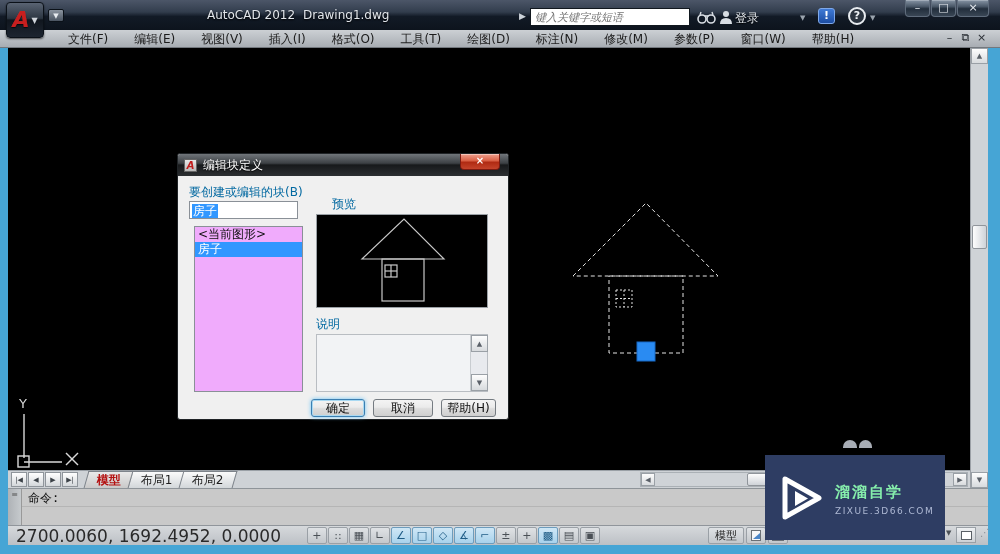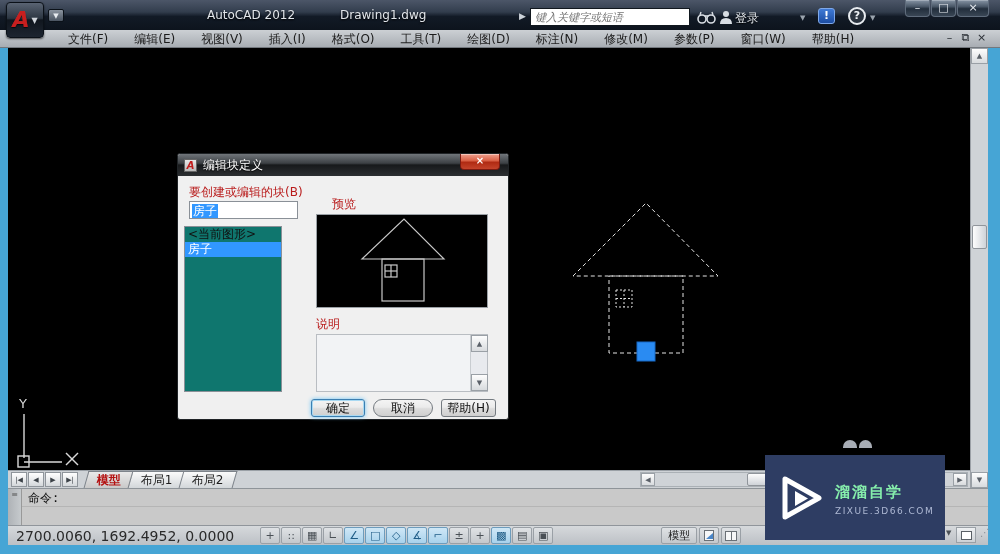--- a/index.html
+++ b/index.html
@@ -73,21 +73,21 @@
     border-right:1px solid #999; color:#555; font-size:8px; line-height:8px; padding-top:2px; text-align:center; }
   .cmd-line1 { left:14px; top:0; width:966px; height:18px; background:#c9c9c9; border-bottom:1px solid #b5b5b5;
     color:#111; line-height:18px; padding-left:6px; font-family:"DejaVu Sans Mono","Liberation Mono",monospace; font-size:12px; }
   .cmd-line2 { left:14px; top:18px; width:966px; height:19px; background:#d9d9d9;
     color:#111; line-height:19px; padding-left:6px; font-family:"DejaVu Sans Mono","Liberation Mono",monospace; font-size:12px; }
 
   
   .statusbar { left:8px; top:525px; width:980px; height:20px;
     background:linear-gradient(#d6d9dc,#bcc0c5); border-top:1px solid #90959b;
     display:flex; align-items:center; }
-  .coords { font-size:14px; color:#2a2a2a; padding:0 26px 0 8px; white-space:nowrap; }
+  .coords { font-size:17px; color:#2a2a2a; padding:0 26px 0 8px; white-space:nowrap; }
   .toggles { display:flex; gap:1px; }
   .toggle { width:20px; height:17px; border:1px solid #9aa0a6; border-radius:2px;
     background:linear-gradient(#dfe2e5,#c4c8cc); color:#4a5056; font-size:11px;
     display:flex; align-items:center; justify-content:center; }
   .toggle.active { background:linear-gradient(#cfe7f6,#a8d2ec); border-color:#6d9cbc; color:#1f5c86; }
   .sb-model { margin-left:108px; height:17px; border:1px solid #9aa0a6; border-radius:2px;
     background:linear-gradient(#dfe2e5,#c4c8cc); font-size:11px; color:#222; padding:0 6px; line-height:15px; }
   .sb-ico { width:20px; height:17px; border:1px solid #9aa0a6; border-radius:2px; margin-left:2px;
     background:linear-gradient(#dfe2e5,#c4c8cc); display:flex; align-items:center; justify-content:center; }
   .sheet { width:10px; height:11px; background:#f6f7f8; border:1px solid #6a7076; position:relative; }
@@ -106,24 +106,24 @@
     background:linear-gradient(#70757a 0%, #3c4044 42%, #17191b 50%, #2c2f32 100%);
     display:flex; align-items:center; padding:0 6px; }
   .dlg-title-icon { width:13px; height:13px; background:linear-gradient(#e8e8e8,#b8b8b8); border:1px solid #666;
     color:#c11d1d; font-weight:bold; font-style:italic; font-size:10px; line-height:11px; text-align:center; margin-right:6px; }
   .dlg-title-text { color:#fff; font-size:12px; text-shadow:0 1px 1px #000; }
   .dlg-close { position:absolute; right:8px; top:0; width:40px; height:16px; border:1px solid #7c1a10; border-top:none;
     border-radius:0 0 4px 4px; background:linear-gradient(#f0a08e 0%, #d95f44 45%, #b02a13 55%, #c4432a 100%);
     color:#fff; font-size:10px; font-weight:bold; text-align:center; line-height:14px;
     box-shadow:inset 0 1px 0 rgba(255,255,255,.4); }
   .dlg-body { left:0; top:22px; width:330px; height:243px; }
-  .dlg-label { color:#b91c1c; font-size:12px; white-space:nowrap; }
+  .dlg-label { color:#0369a1; font-size:12px; white-space:nowrap; }
   .dlg-input { left:11px; top:25px; width:109px; height:18px; background:#fff; border:1px solid #8a9097; padding:1px 2px; }
   .dlg-input .sel { background:#3197ff; color:#fff; font-size:12px; padding:0 1px; }
-  .dlg-list { left:6px; top:50px; width:98px; height:166px; background:#0f766e; border:1px solid #8a9097; }
+  .dlg-list { left:16px; top:50px; width:109px; height:166px; background:#f0abfc; border:1px solid #8a9097; }
   .dlg-list-item { font-size:12px; line-height:15px; padding:0 3px; color:#111; white-space:nowrap; }
   .dlg-list-item.selected { background:#3197ff; color:#fff; }
   .preview-box { left:138px; top:38px; width:172px; height:94px; background:#000; border:1px solid #9aa0a5; }
   .desc-box { left:138px; top:158px; width:172px; height:58px; background:#f2f3f5; border:1px solid #b9bdc2; }
   .desc-scroll { position:absolute; right:0; top:0; width:17px; height:56px; background:#e8eaee; border-left:1px solid #c8ccd0; }
   .desc-scroll .sbtn { width:17px; height:17px; font-size:7px; }
   .btn { height:18px; border:1px solid #757b81; border-radius:3px;
     background:linear-gradient(#f4f4f4 0%, #ebebeb 45%, #dcdcdc 55%, #cfcfcf 100%);
     font-size:12px; color:#111; text-align:center; line-height:16px; }
   .btn.default { border-color:#3c7fb1; box-shadow:0 0 0 1px #a9d9f2 inset, 0 0 4px #71c6f5; }
@@ -133,21 +133,21 @@
   .wm-text-main { color:#86efac; font-size:15px; font-weight:bold; letter-spacing:2px; line-height:24px; white-space:nowrap; }
   .wm-text-sub { color:#aeb9d4; font-size:9px; letter-spacing:1.5px; margin-top:2px; white-space:nowrap; }
 </style>
 </head>
 <body>
 
 <div class="screen">
 
   <div class="abs titlebar">
     <div class="abs title-text" style="left:207px;">AutoCAD 2012</div>
-    <div class="abs title-text" style="left:303px;margin-left:37px;">Drawing1.dwg</div>
+    <div class="abs title-text" style="left:303px;">Drawing1.dwg</div>
 
     <div class="abs search-flyout">▶</div>
     <input class="abs search-input" placeholder="键入关键字或短语" style="">
     <div class="abs tb-ico" style="left:696px;">
       <svg width="22" height="16" viewBox="0 0 22 16">
         <circle cx="6" cy="10" r="4" fill="none" stroke="#d8dde3" stroke-width="1.6"></circle>
         <circle cx="15" cy="10" r="4" fill="none" stroke="#d8dde3" stroke-width="1.6"></circle>
         <path d="M8.5 7 L12.5 7" stroke="#d8dde3" stroke-width="1.6" fill="none"></path>
         <path d="M4 6 L5 3 M17 6 L16 3" stroke="#d8dde3" stroke-width="1.4"></path>
       </svg>
@@ -365,21 +365,21 @@
 
       <div class="abs dlg-label" style="left:138px; top:140px;">说明</div>
       <div class="abs desc-box">
         <div class="desc-scroll">
           <div class="sbtn" style="position:absolute; top:0; left:0;">▲</div>
           <div class="sbtn" style="position:absolute; bottom:0; left:0;">▼</div>
         </div>
       </div>
 
       <div class="abs btn default" style="left:133px; top:223px; width:54px;text-align:center;">确定</div>
-      <div class="abs btn" style="left:195px; top:223px; width:60px;border-radius:9px;">取消</div>
+      <div class="abs btn" style="left:195px; top:223px; width:60px;">取消</div>
       <div class="abs btn" style="left:263px; top:223px; width:55px;">帮助(H)</div>
     </div>
   </div>
 
   <div class="abs watermark">
     <svg width="54" height="58" viewBox="0 0 54 58">
       <polygon points="12,10 12,48 46,29" fill="none" stroke="#fff" stroke-width="5" stroke-linejoin="round"></polygon>
       <polygon points="22,22 22,37 35,29.5" fill="#fff"></polygon>
     </svg>
     <div style="margin-left:8px;">

